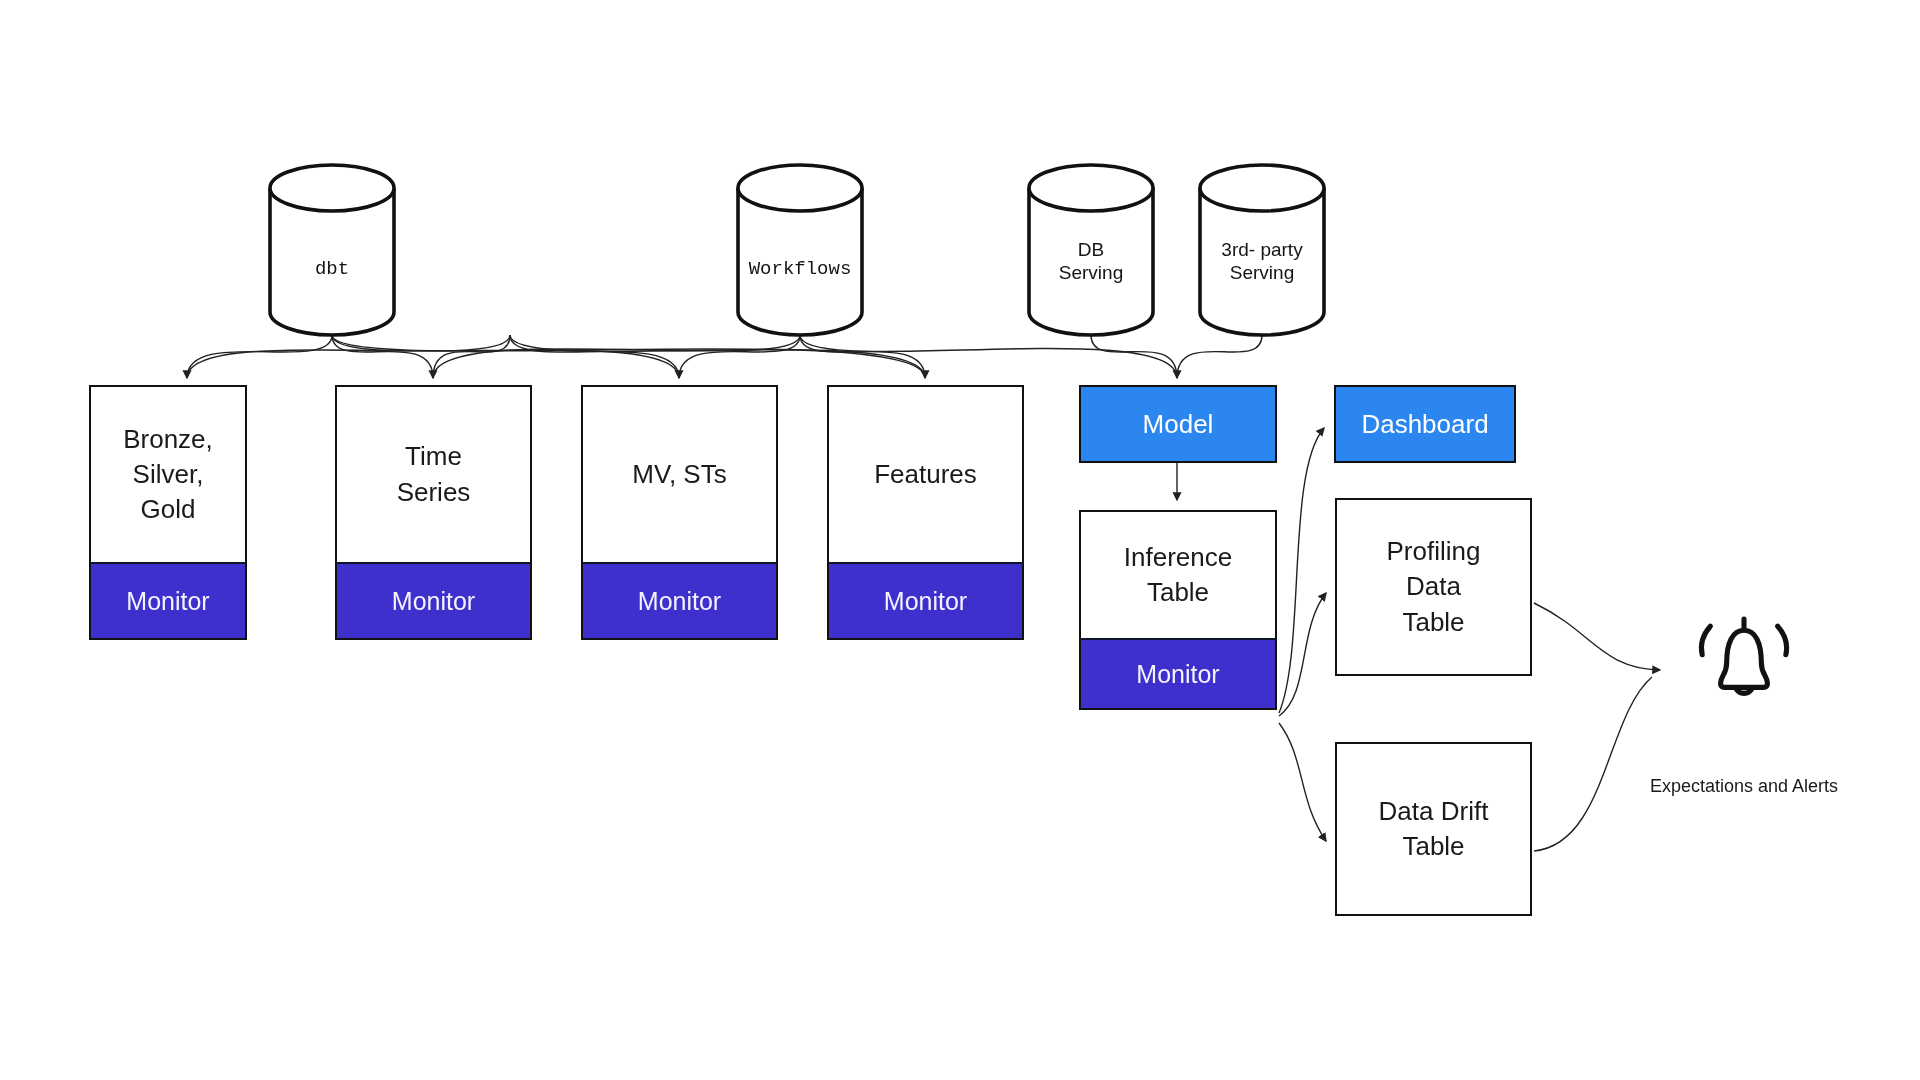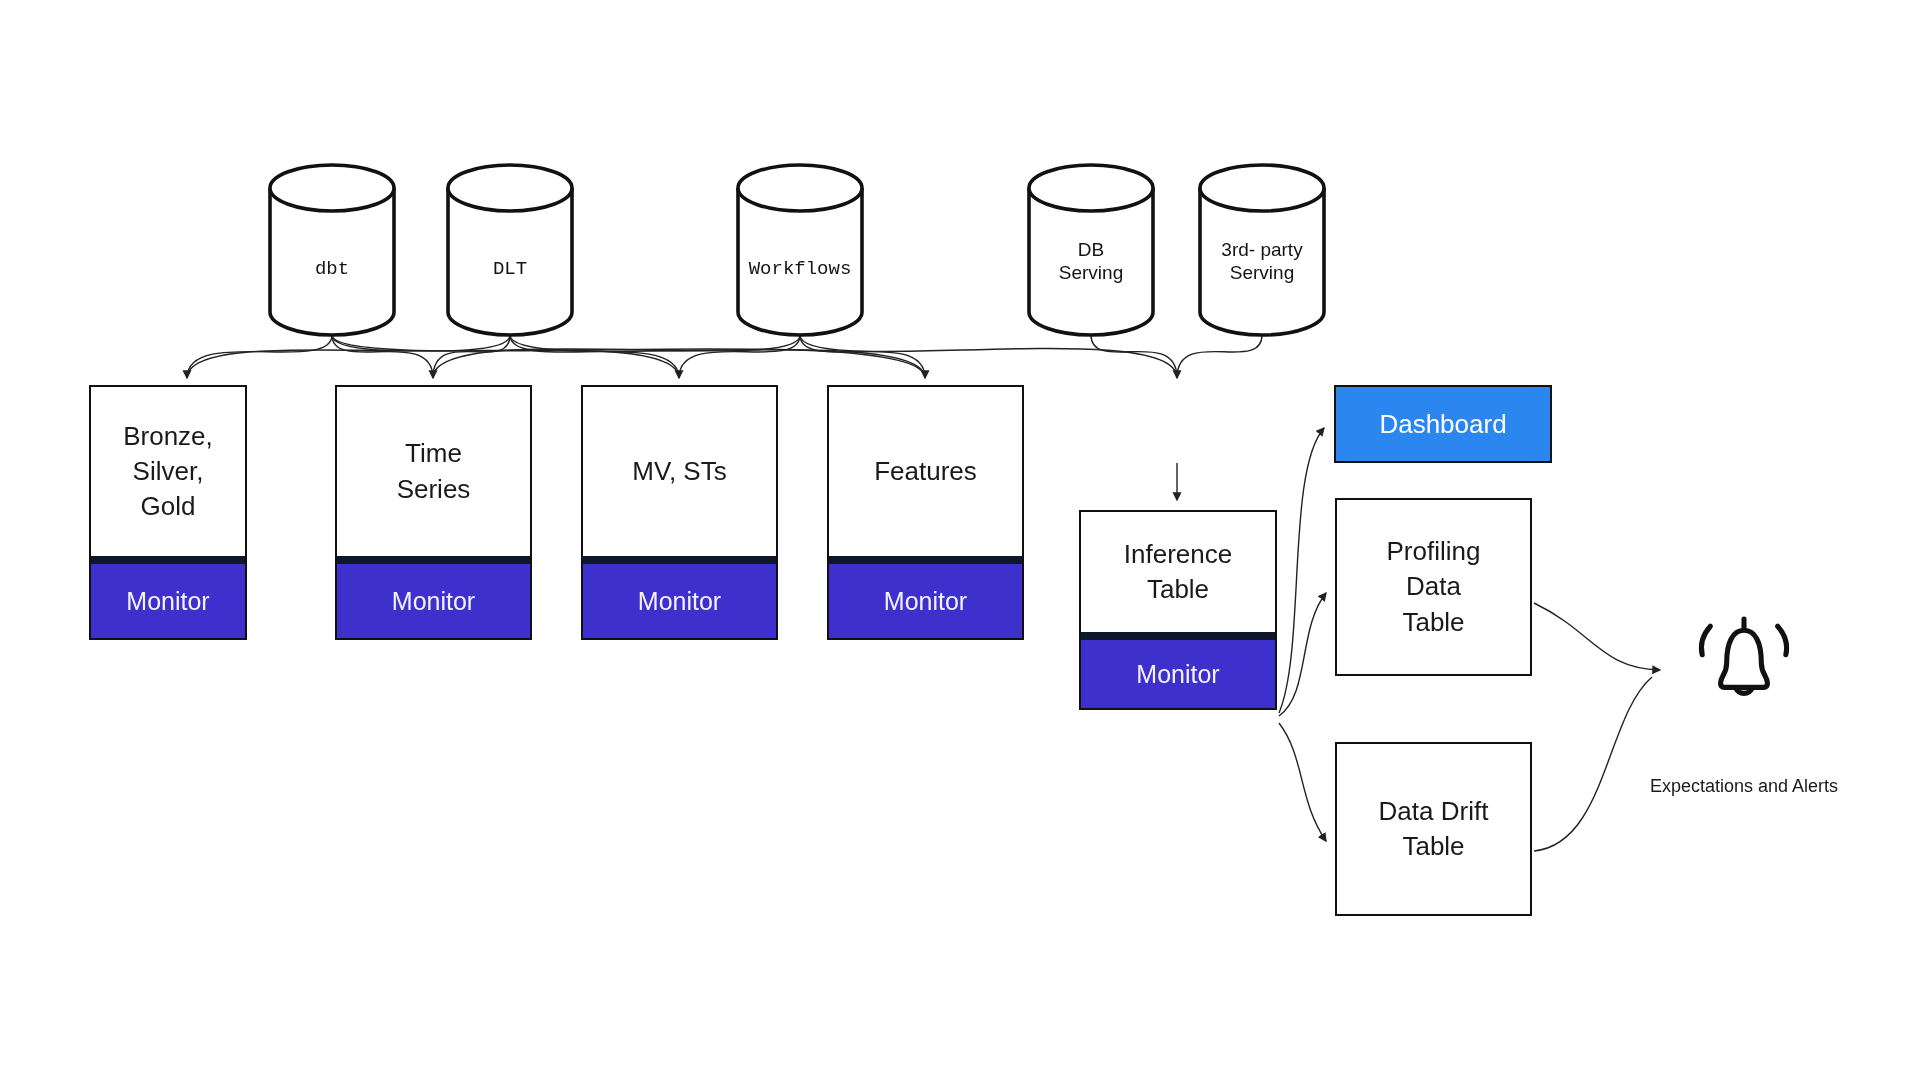--- a/index.html
+++ b/index.html
@@ -12,21 +12,21 @@
   
   .cyl{position:absolute;width:130px;height:176px;}
   .cyl .lbl{position:absolute;left:0;width:100%;text-align:center;font-size:19px;line-height:1.22;color:#151515;}
   .cyl .one{top:96px;font-family:Liberation Mono, monospace;}
   .cyl .two{top:76px;}
   
   .tbox{position:absolute;background:#ffffff;border:2px solid #111;display:flex;flex-direction:column;box-sizing:border-box;}
   .tbox .lblarea{flex:1;display:flex;align-items:center;justify-content:center;}
   .lbl{text-align:center;font-size:26px;line-height:1.35;color:#1a1a1a;}
   .lbl span{display:block;}
-  .monitor{height:74px;border-top:8px solid #0f172a;background:var(--purple,#3E30CD);
+  .monitor{height:74px;border-top:2px solid #0f172a;background:var(--purple,#3E30CD);
            display:flex;align-items:center;justify-content:center;color:#f4f2ff;font-size:25px;}
   .monitor.short{height:68px;}
   
   .bluebox{position:absolute;background:var(--blue,#2B86F0);border:2px solid #111;box-sizing:border-box;
            display:flex;align-items:center;justify-content:center;color:#ffffff;font-size:26px;}
   
   .plain{position:absolute;background:#ffffff;border:2px solid #111;box-sizing:border-box;
          display:flex;align-items:center;justify-content:center;}
   
   .alerts-text{position:absolute;left:1648px;top:775px;width:192px;text-align:center;
@@ -72,27 +72,20 @@
   </svg>
 
   <div class="cyl" style="left:267px;top:162px">
     <svg width="130" height="176" viewBox="0 0 130 176">
       <path d="M3,26 L3,150 A62,23 0 0 0 127,150 L127,26" fill="#fff" stroke="#111" stroke-width="3.6"></path>
       <ellipse cx="65" cy="26" rx="62" ry="23" fill="#fff" stroke="#111" stroke-width="3.6"></ellipse>
     </svg>
     <div class="lbl one">dbt</div>
   </div>
 
-  <div class="cyl" style="left:445px;top:162px">
-    <svg width="130" height="176" viewBox="0 0 130 176">
-      <path d="M3,26 L3,150 A62,23 0 0 0 127,150 L127,26" fill="#fff" stroke="#111" stroke-width="3.6"></path>
-      <ellipse cx="65" cy="26" rx="62" ry="23" fill="#fff" stroke="#111" stroke-width="3.6"></ellipse>
-    </svg>
-    <div class="lbl one">DLT</div>
-  </div>
 
   <div class="cyl" style="left:735px;top:162px">
     <svg width="130" height="176" viewBox="0 0 130 176">
       <path d="M3,26 L3,150 A62,23 0 0 0 127,150 L127,26" fill="#fff" stroke="#111" stroke-width="3.6"></path>
       <ellipse cx="65" cy="26" rx="62" ry="23" fill="#fff" stroke="#111" stroke-width="3.6"></ellipse>
     </svg>
     <div class="lbl one">Workflows</div>
   </div>
 
   <div class="cyl" style="left:1026px;top:162px">
@@ -149,21 +142,22 @@
 
   <div class="tbox" style="left:827px;top:385px;width:197px;height:255px">
     <div class="lblarea">
         <div class="lbl">
       <span>Features</span>
     </div>
       </div>
     <div class="monitor">Monitor</div>
   </div>
 
-  <div class="bluebox" style="left:1334px;top:385px;width:218px;height:78px">Dashboard</div>
+  <div class="bluebox" style="left:1079px;top:385px;width:198px;height:78px">Model</div>
+  <div class="bluebox" style="left:1334px;top:385px;width:182px;height:78px">Dashboard</div>
 
   <div class="tbox" style="left:1079px;top:510px;width:198px;height:200px">
     <div class="lblarea">
         <div class="lbl">
       <span>Inference</span>
           <span>Table</span>
     </div>
       </div>
     <div class="monitor short">Monitor</div>
   </div>

